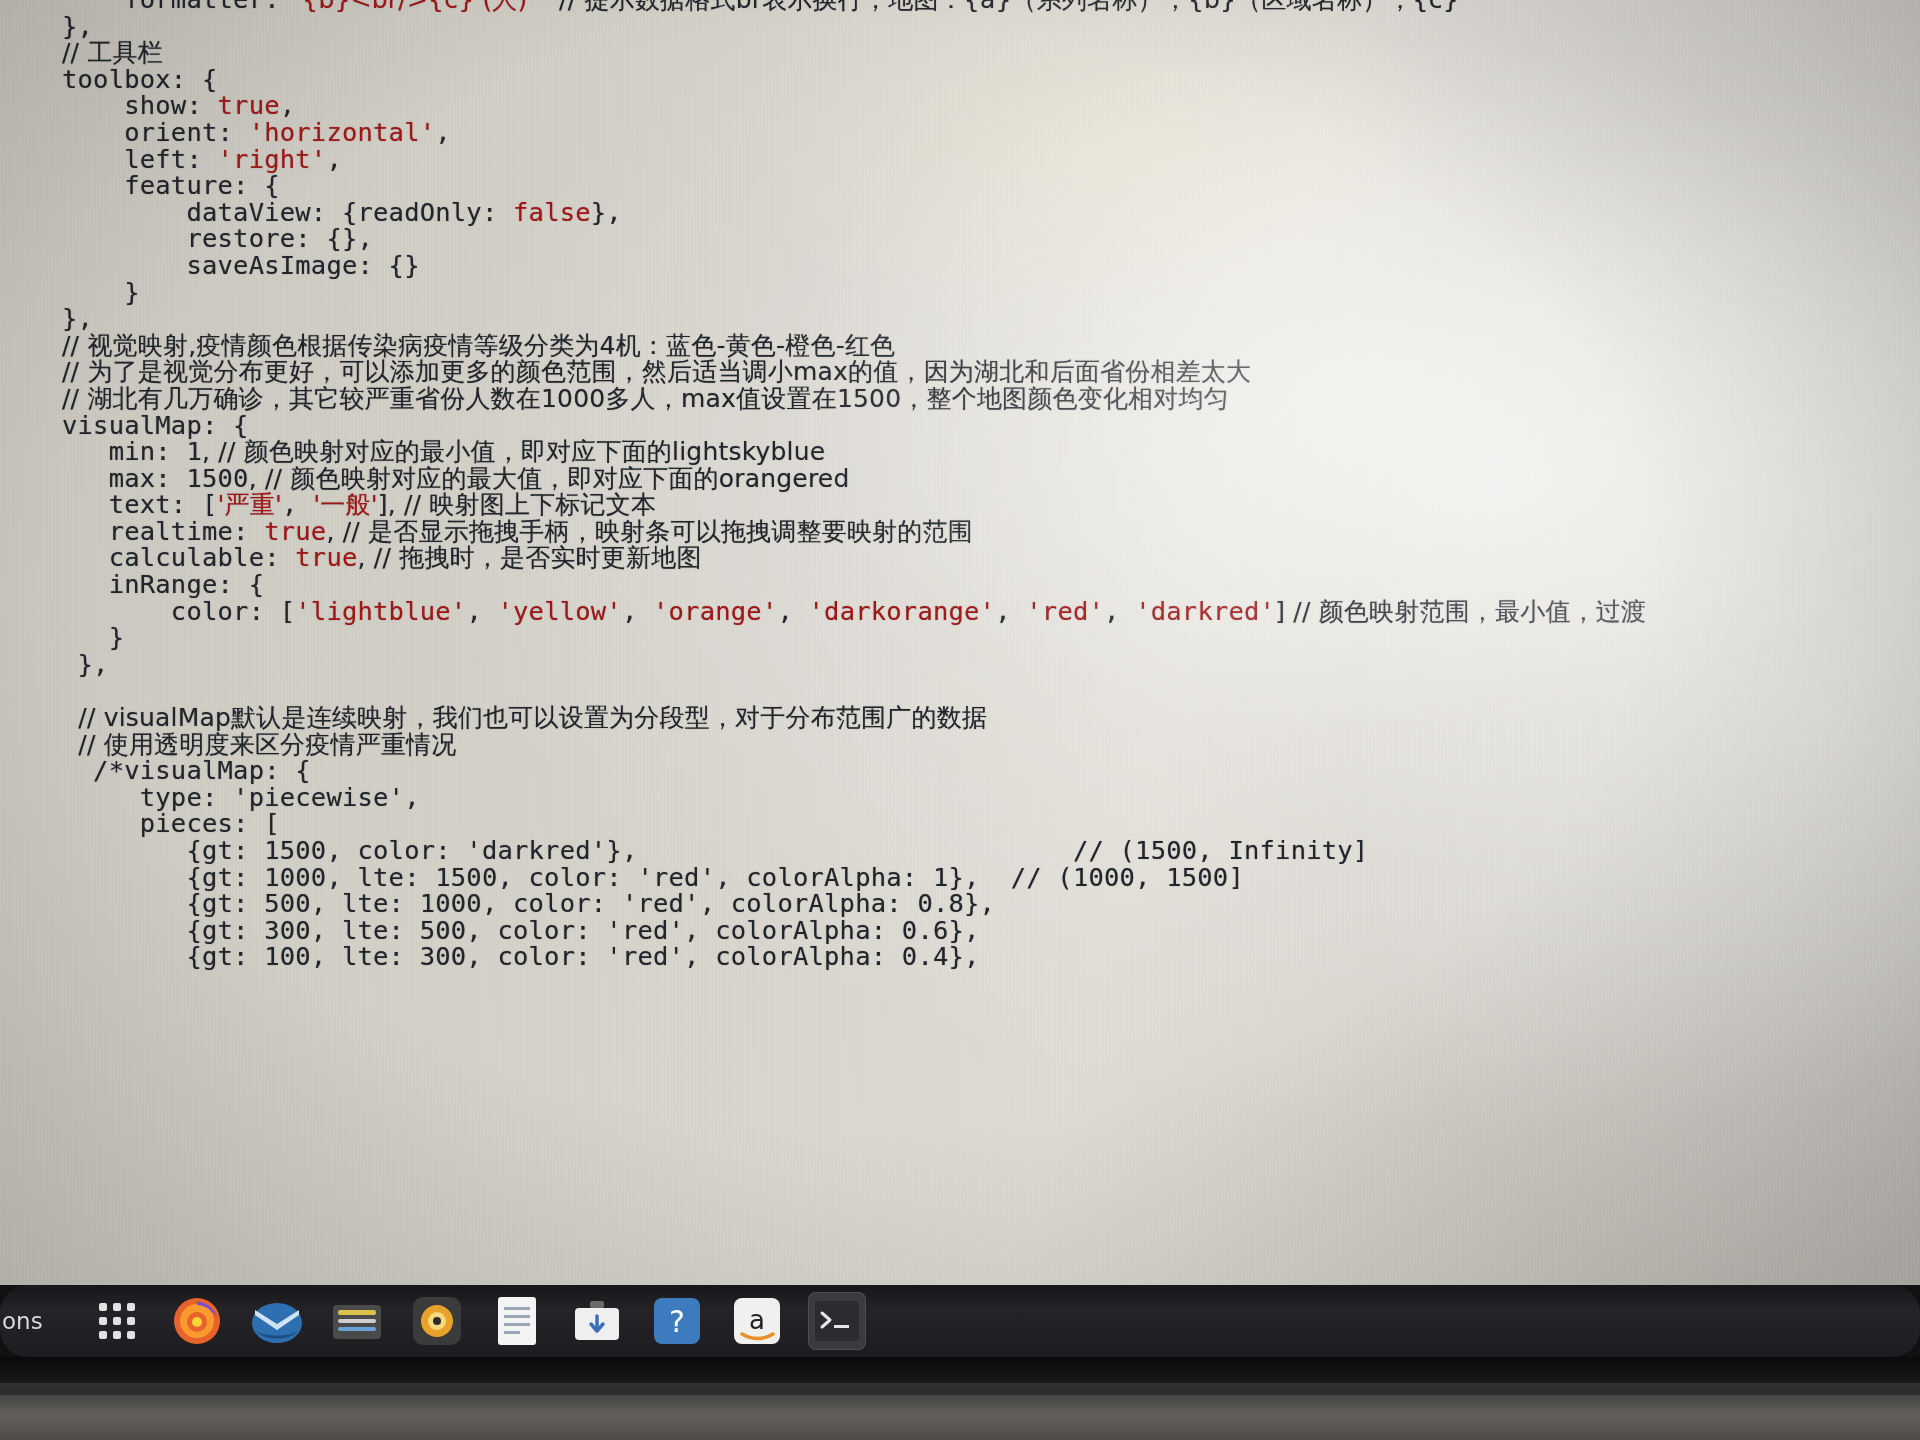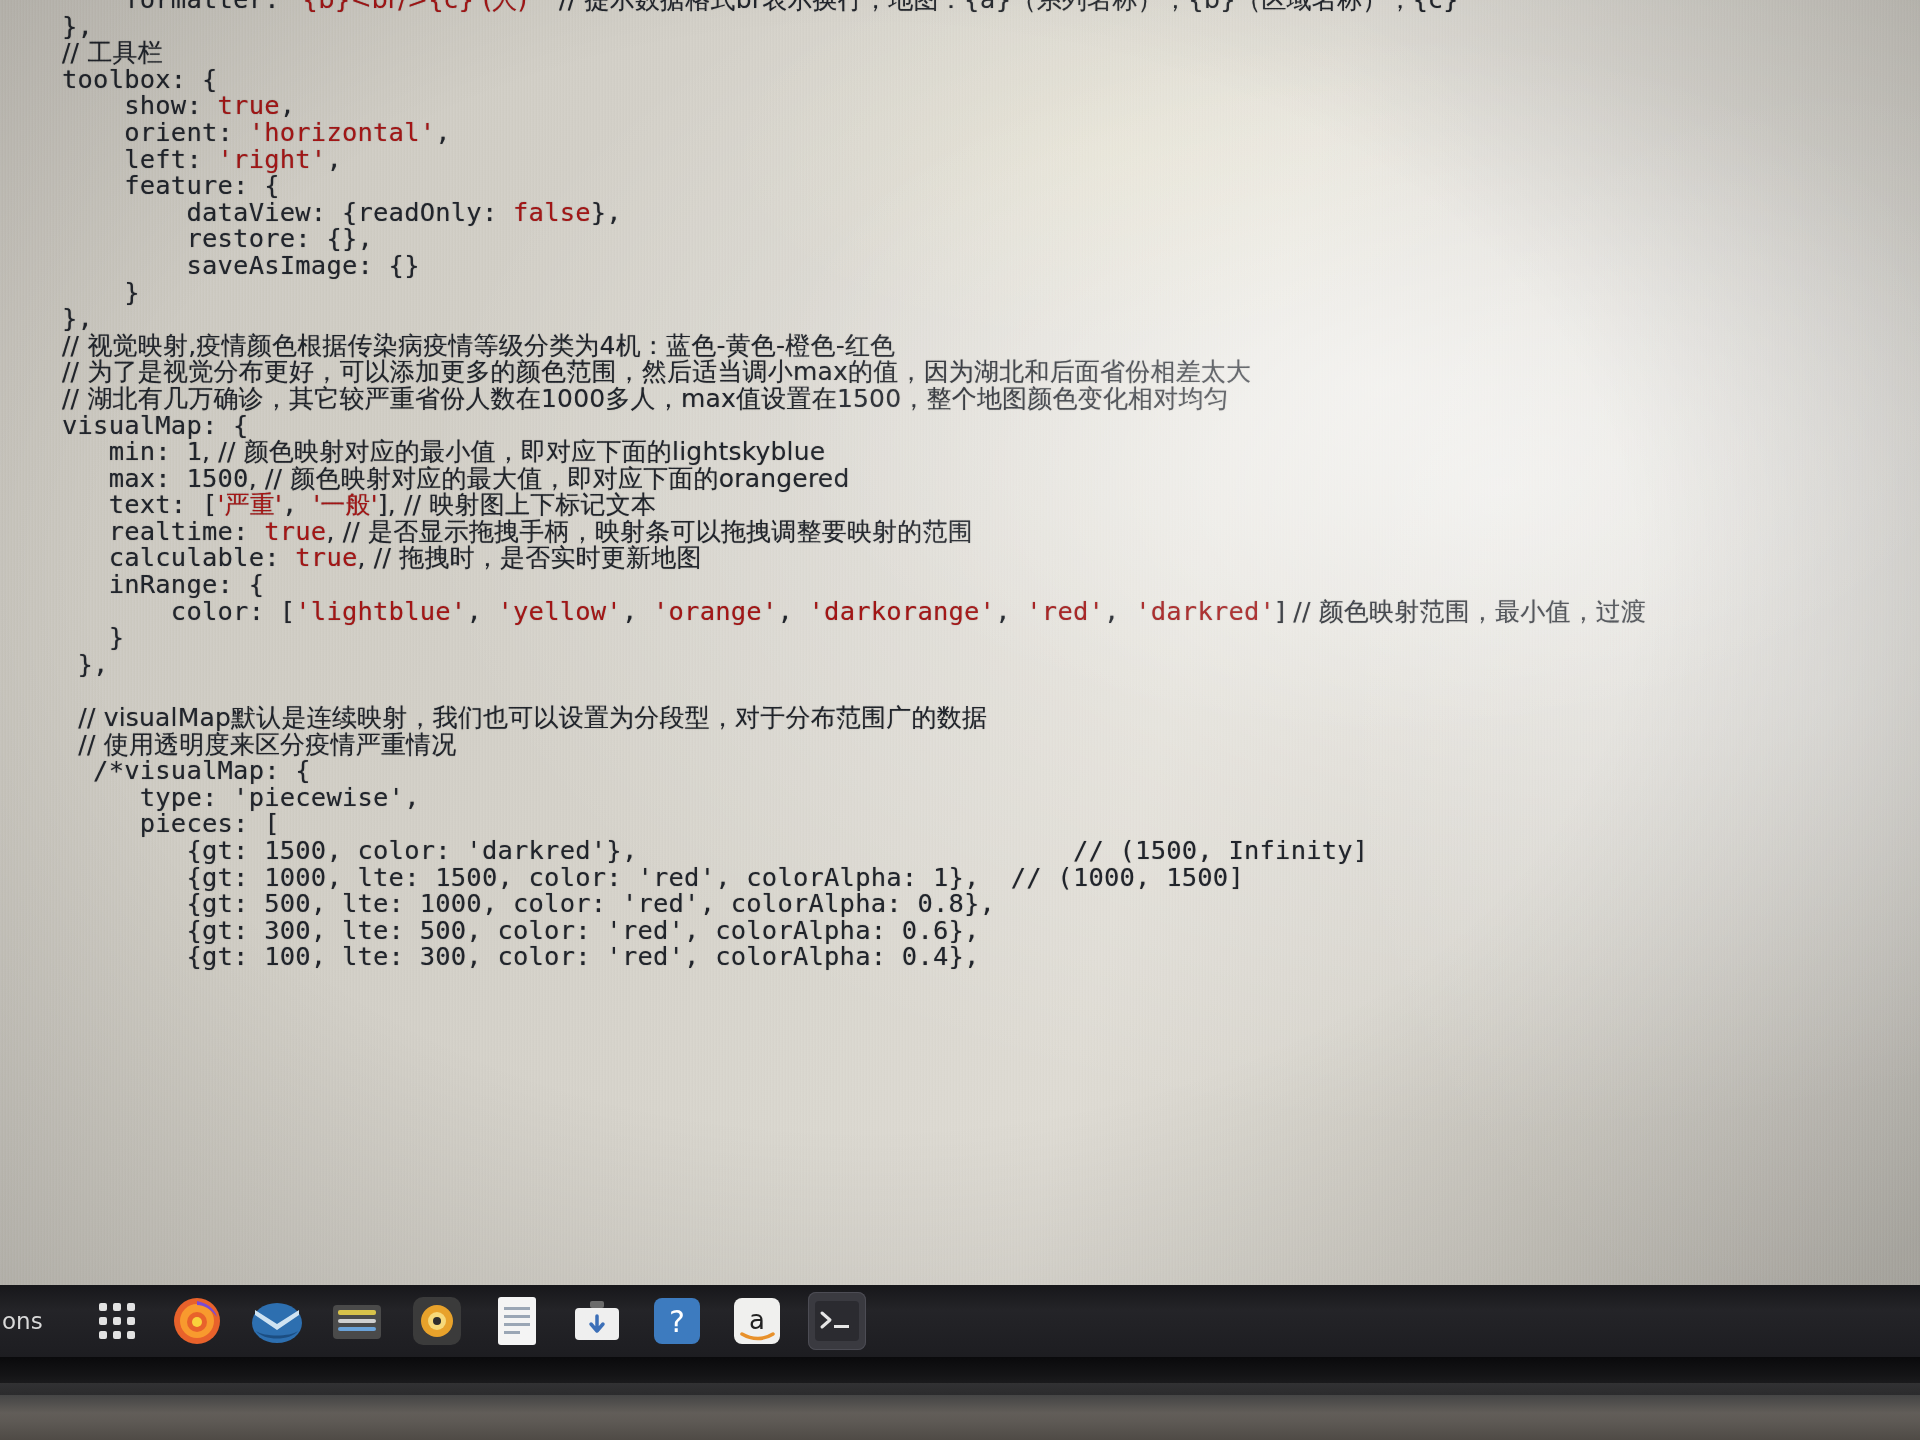--- a/index.html
+++ b/index.html
@@ -47,21 +47,21 @@
   .str{color:#a31515;}
   .lit{color:#a31515;}
   .num{color:#20242b;}
   .cm{color:#20242b;}
   .zh{font-family:"DejaVu Sans","Liberation Sans",sans-serif;font-size:25px;}
 
   
   #taskbar{
     position:absolute;left:0;top:1285px;width:1920px;height:72px;
     background:linear-gradient(180deg,#17171a 0%,#242428 35%,#1d1d21 100%);
-    display:flex;align-items:center;
+    display:flex;align-items:center;border-radius:28px;
   }
   #taskbar .tb-left{
     color:#d9d9d9;font-family:"DejaVu Sans","Liberation Sans",sans-serif;font-size:23px;
     padding-left:2px;width:64px;overflow:hidden;white-space:nowrap;
   }
   .tb-icon{
     width:58px;height:58px;margin-left:22px;border-radius:8px;
     display:flex;align-items:center;justify-content:center;position:relative;flex:0 0 auto;
   }
   .tb-icon.active{background:#3a3a40;box-shadow:inset 0 0 0 1px #4c4c54;}

